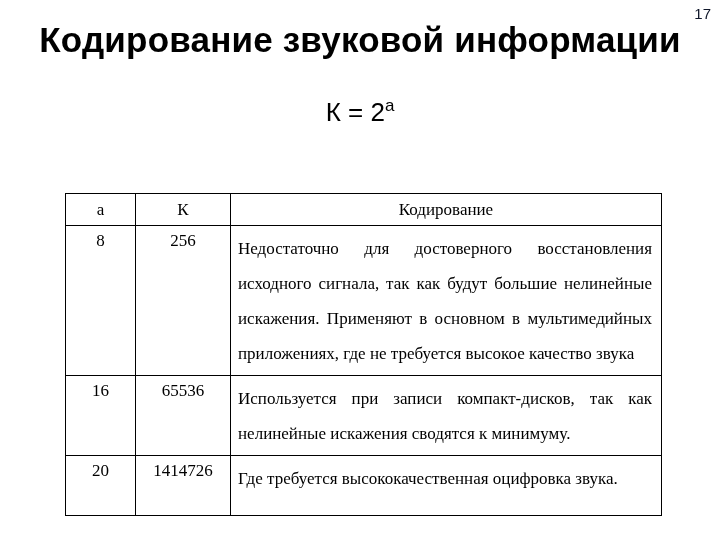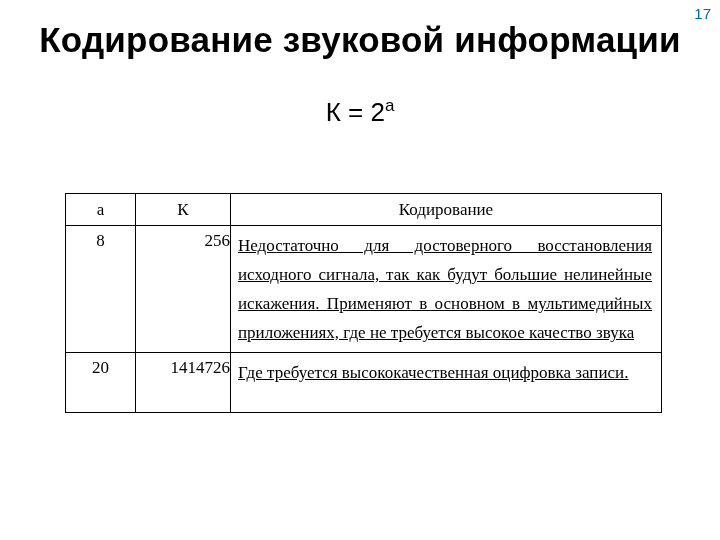--- a/index.html
+++ b/index.html
@@ -1,26 +1,26 @@
 <!DOCTYPE html>
 <html><head>
 <meta charset="utf-8">
 <style>
   html, body { margin:0; padding:0; }
   body { width:720px; height:540px; background:#ffffff; position:relative; overflow:hidden; color:#000; }
-  .page-num { position:absolute; right:9px; top:5px; font-family:"Liberation Sans", sans-serif; font-size:15px; color:#0369a1; }
+  .page-num { position:absolute; right:9px; top:5px; font-family:"Liberation Sans", sans-serif; font-size:15px; color:#0f172a; }
   .title { position:absolute; left:0; width:720px; top:20px; text-align:center; font-family:"Liberation Sans", sans-serif; font-weight:bold; font-size:35px; letter-spacing:0.2px; }
   .formula { position:absolute; left:0; width:720px; top:97px; text-align:center; font-family:Liberation Sans, sans-serif; font-size:26px; }
   .formula sup { font-size:17px; vertical-align:10px; line-height:0; }
   table.data { position:absolute; left:65px; top:193px; width:597px; border-collapse:collapse; font-family:"Liberation Serif", serif; font-size:17px; }
   table.data td, table.data th { border:1px solid #000; padding:0; font-weight:normal; vertical-align:top; }
   table.data th { height:31px; vertical-align:middle; text-align:center; }
   .c-a { width:69px; text-align:center; }
-  .c-k { width:94px; text-align:right; }
-  .c-use { text-align:justify; padding:5px 9px 4px 7px !important; line-height:29px;text-decoration:underline; }
+  .c-k { width:94px; text-align:center; }
+  .c-use { text-align:justify; padding:5px 9px 4px 7px !important; line-height:35px; }
   td.c-a, td.c-k { padding-top:5px !important; }
   tr.r1 td { height:117px; }
   tr.r2 td { height:66px; }
   tr.r3 td { height:50px; }
 </style>
 </head>
 <body>
 
 <div class="page-num">17</div>
 <div class="title">Кодирование звуковой информации</div>
@@ -31,19 +31,24 @@
       <tr>
     <th class="c-a">a</th>
     <th class="c-k">К</th>
     <th>Кодирование</th>
   </tr>
   <tr class="r1">
     <td class="c-a">8</td>
     <td class="c-k">256</td>
     <td class="c-use">Недостаточно для достоверного восстановления исходного сигнала, так как будут большие нелинейные искажения. Применяют в основном в мультимедийных приложениях, где не требуется высокое качество звука</td>
   </tr>
+  <tr class="r2">
+    <td class="c-a">16</td>
+    <td class="c-k">65536</td>
+    <td class="c-use">Используется при записи компакт-дисков, так как нелинейные искажения сводятся к минимуму.</td>
+  </tr>
   <tr class="r3">
     <td class="c-a">20</td>
     <td class="c-k">1414726</td>
-    <td class="c-use">Где требуется высококачественная оцифровка записи.</td>
+    <td class="c-use">Где требуется высококачественная оцифровка звука.</td>
   </tr>
 </tbody>
   </table>
 
 </body></html>

